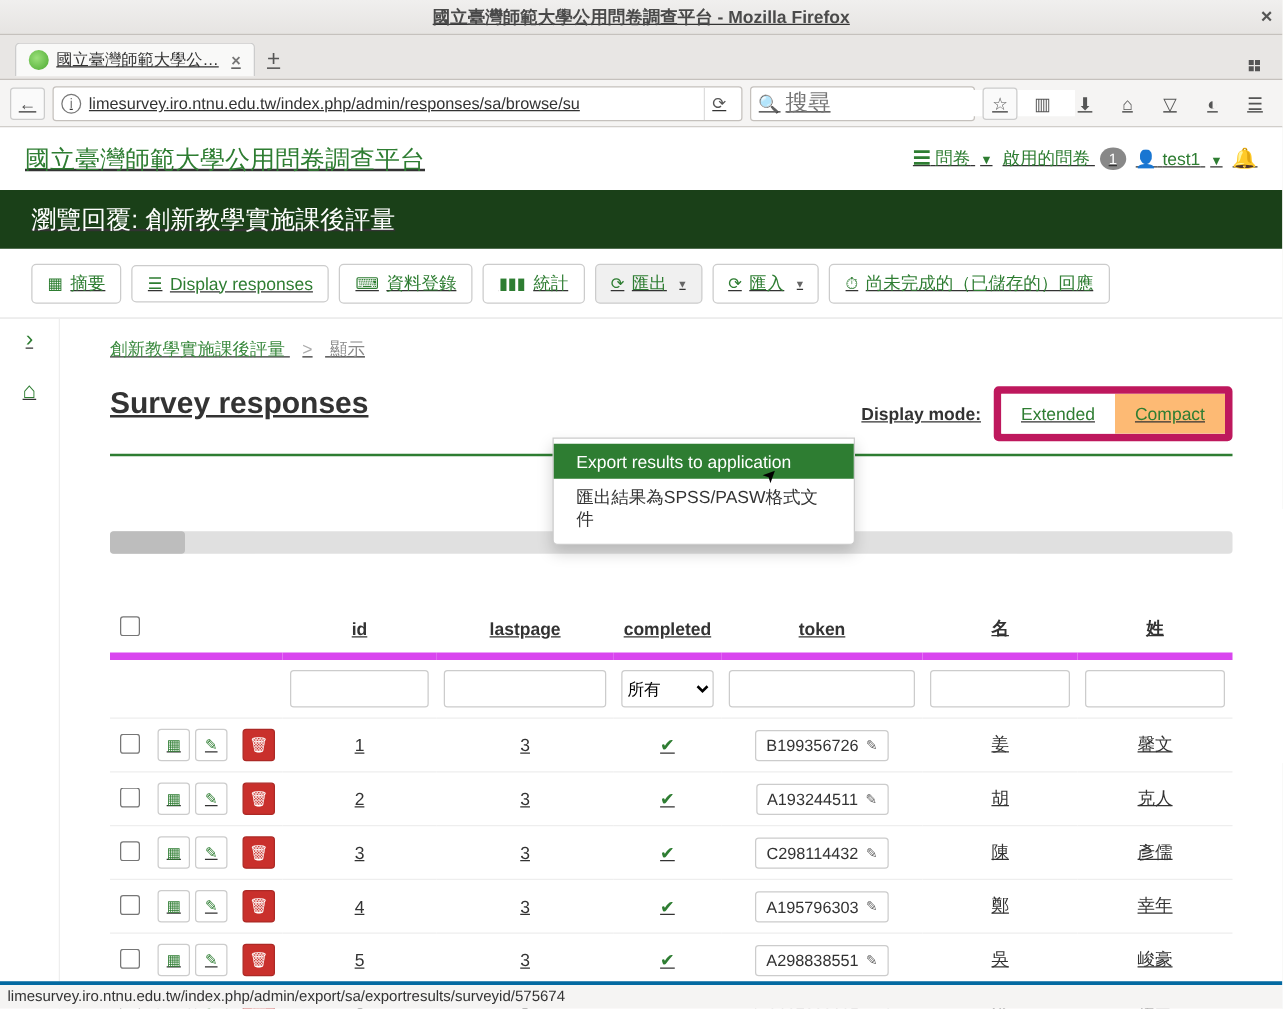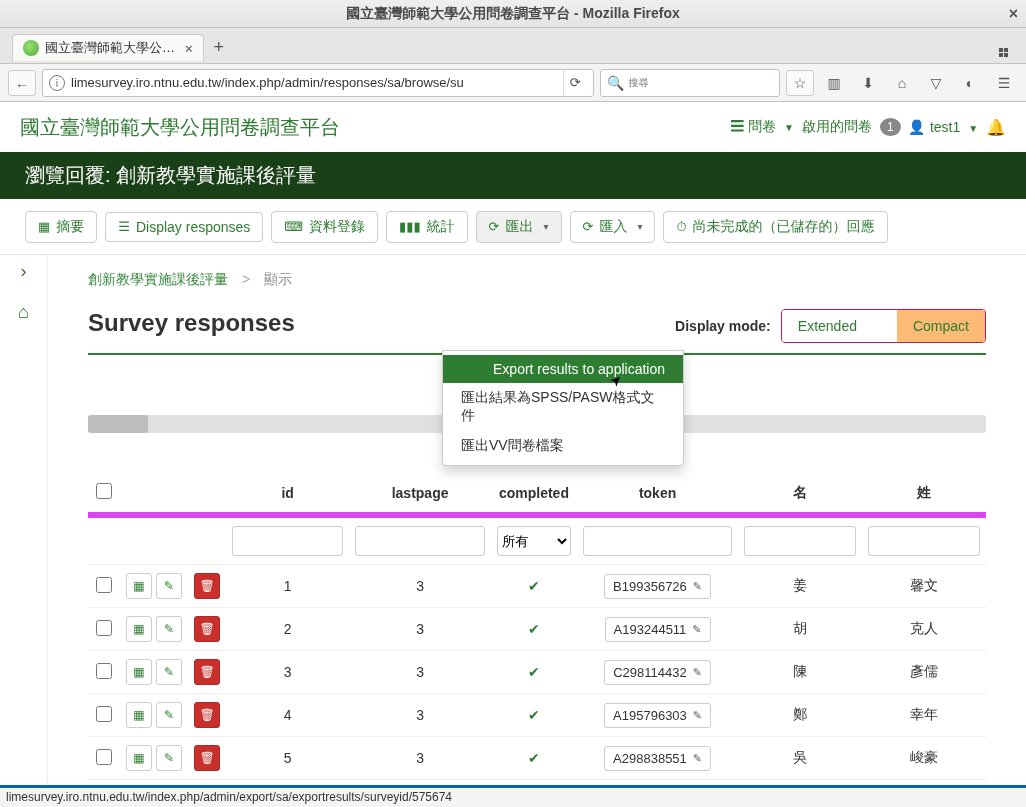--- a/index.html
+++ b/index.html
@@ -1,19 +1,19 @@
 <!DOCTYPE html>
 <html><head>
 <meta charset="utf-8">
 <style>
 * { box-sizing: border-box; margin: 0; padding: 0; }
 body { font-family: "Segoe UI", Arial, sans-serif; font-size: 14px; background: #f2f1f0; color: #333; }
 
 
-.window { width: 1026px; height: 807px; background: #f2f1f0; display: flex; flex-direction: column; }
+.window { width: 1026px; height: 807px; background: #f2f1f0; display: flex; flex-direction: column; text-decoration: underline; }
 .titlebar { display: flex; align-items: center; justify-content: center; position: relative; height: 28px; background: linear-gradient(#f0efee,#e6e4e2); border-bottom: 1px solid #c5c1bd; }
 .titlebar span { font-weight: 600; color: #4a4a4a; }
 .titlebar .close { position: absolute; right: 8px; top: 5px; font-size: 16px; color: #555; cursor: pointer; }
 
 .tabbar { display: flex; align-items: center; height: 36px; background: #e8e6e4; border-bottom: 1px solid #c5c1bd; padding: 4px 12px 0; }
 .tab { display: flex; align-items: center; background: #f9f9f8; border: 1px solid #ccc; border-bottom: none; border-radius: 4px 4px 0 0; padding: 4px 10px; margin-right: 4px; font-size: 13px; }
 .tab .favicon { width: 16px; height: 16px; background: radial-gradient(circle at 40% 40%, #9be07a, #4aa82f); border-radius: 50%; margin-right: 6px; }
 .tab .close-tab { margin-left: 10px; color: #777; font-weight: bold; cursor: pointer; }
 .new-tab { margin-left: 6px; color: #555; font-size: 18px; cursor: pointer; }
 .tabbar-right { margin-left: auto; color: #666; font-size: 14px; padding-right: 6px; }
@@ -21,21 +21,21 @@
 .tabbar-right .grid-icon span { background:#555; }
 
 .navbar { display: flex; align-items: center; height: 38px; background: #f5f4f3; border-bottom: 1px solid #c5c1bd; padding: 0 8px; gap: 6px; }
 .nav-btn { width: 28px; height: 26px; border: 1px solid #ccc; border-radius: 3px; background: #fafafa; display: flex; align-items: center; justify-content: center; color: #555; font-size: 14px; }
 .urlbar, .searchbar { display: flex; align-items: center; border: 1px solid #c5c1bd; border-radius: 3px; background: #fff; height: 28px; padding: 0 6px; }
 .urlbar { flex: 1; }
 .urlbar .info-icon { width:16px; height:16px; border:1px solid #777; border-radius:50%; color:#777; font-size:11px; display:flex; align-items:center; justify-content:center; margin-right:6px; }
 .urlbar input { flex: 1; border: none; outline: none; font-size: 13px; color:#333; }
 .urlbar .refresh-btn { border:none; background:none; border-left:1px solid #ddd; padding:0 6px; height:100%; color:#555; }
 .searchbar { width: 180px; }
-.searchbar input { flex: 1; border: none; outline: none; font-size: 10px; }
+.searchbar input { flex: 1; border: none; outline: none; font-size: 18px; }
 
 
 .content { flex: 1; background: #fff; overflow: hidden; position: relative; }
 
 .app-header { display: flex; align-items: center; justify-content: space-between; height: 50px; padding: 0 20px; background:#fff; }
 .app-title { color: #2e7d32; font-size: 20px; }
 .app-nav { display: flex; align-items: center; gap: 8px; color: #2e7d32; font-size: 14px; }
 .badge { background: #888; color: #fff; border-radius: 50%; padding: 2px 7px; font-size: 12px; margin-left: 4px; }
 .caret { margin-left: 4px; font-size: 10px; }
 .bell { color:#888; font-size:16px; }
@@ -44,38 +44,38 @@
 .green-bar { background: #1a4018; color: #fff; padding: 10px 25px; font-size: 20px; }
 
 .toolbar { display: flex; align-items: center; padding: 10px 25px; gap: 8px; border-bottom: 1px solid #e0e0e0; height:56px; }
 .tb-btn { display: flex; align-items: center; gap: 6px; border: 1px solid #ccc; border-radius: 4px; padding: 6px 12px; background: #fff; color: #2e7d32; font-size: 14px; cursor: pointer; }
 .tb-btn.active { background:#f0f0f0; }
 .tb-btn .ico { font-size: 13px; }
 .dd-arrow { margin-left:4px; font-size:10px; color:#666; }
 
 .dropdown-menu { position: absolute; top: 248px; left: 442px; width: 242px; background: #fff; border: 1px solid #ccc; border-radius: 0 0 4px 4px; box-shadow: 0 6px 12px rgba(0,0,0,.175); z-index: 100; padding: 4px 0; }
 .dropdown-menu .item { padding: 6px 18px; font-size: 14px; color: #333; cursor: pointer; }
-.dropdown-menu .item.hover { background: #2e7d32; color: #fff; text-align: right; }
+.dropdown-menu .item.hover { background: #2e7d32; color: #fff; }
 .cursor { position:absolute; top:270px; left:610px; z-index:101; color:#000; font-size:14px; pointer-events:none; }
 .cursor::before { content:"➤"; transform:rotate(-45deg); display:inline-block; }
 
 .main-area { background:#fff; display:flex; }
 .sidebar { width: 48px; border-right:1px solid #eee; display:flex; flex-direction:column; align-items:center; padding-top:6px; gap:20px; color:#2e7d32; }
 .sidebar .side-btn { font-size:18px; cursor:pointer; }
 
 .main-content { flex:1; padding: 10px 40px 0 40px; }
 .breadcrumb { color: #3b8a3f; font-size: 14px; padding: 6px 0 20px; }
 .breadcrumb .sep { color: #aaa; margin: 0 10px; }
 .breadcrumb .cur { color: #888; }
 
 .page-title-row { display:flex; justify-content:space-between; border-bottom:2px solid #2e7d32; padding-bottom:10px; }
 .page-title { font-size: 24px; font-weight: 600; color:#333; }
 .display-mode { display:flex; align-items:center; gap:10px; }
 .display-mode .label { font-weight:bold; }
-.seg { display:flex; border:1px solid #be185d; border-radius:4px; overflow:hidden;gap:24px; }
+.seg { display:flex; border:6px solid #be185d; border-radius:4px; overflow:hidden; }
 .seg button { border:none; padding:8px 16px; background:#fff; color:#2e7d32; font-size:14px; cursor:pointer; }
 .seg button.active { background:#fdba74; }
 
 .scroll-strip { margin-top:60px; height:18px; background:#e0e0e0; border-radius:3px; position:relative; }
 .scroll-strip .thumb { position:absolute; left:0; top:0; width:60px; height:100%; background:#bdbdbd; border-radius:3px; }
 
 .table { width:100%; margin-top:40px; border-collapse:collapse; }
 .table th { font-weight:bold; text-align:center; padding:10px 8px; border-bottom:6px solid #d946ef; }
 .table td { text-align:center; padding:8px 6px; border-bottom:1px solid #eee; }
 .table tr.filter-row td { padding:8px 6px; }
@@ -192,21 +192,20 @@
         </div>
       <div class="tb-btn">
           <span class="ico">⏱</span>
           <span>尚未完成的（已儲存的）回應</span>
         </div>
     </div>
 
     <div class="dropdown-menu">
       <div class="item hover">Export results to application</div>
       <div class="item">匯出結果為SPSS/PASW格式文件</div>
-      <div class="item">匯出VV問卷檔案</div>
     </div>
     <div class="cursor"></div>
 
     <div class="main-area">
       <div class="sidebar">
         <span class="side-btn">›</span>
         <span class="side-btn">⌂</span>
       </div>
 
       <div class="main-content">

